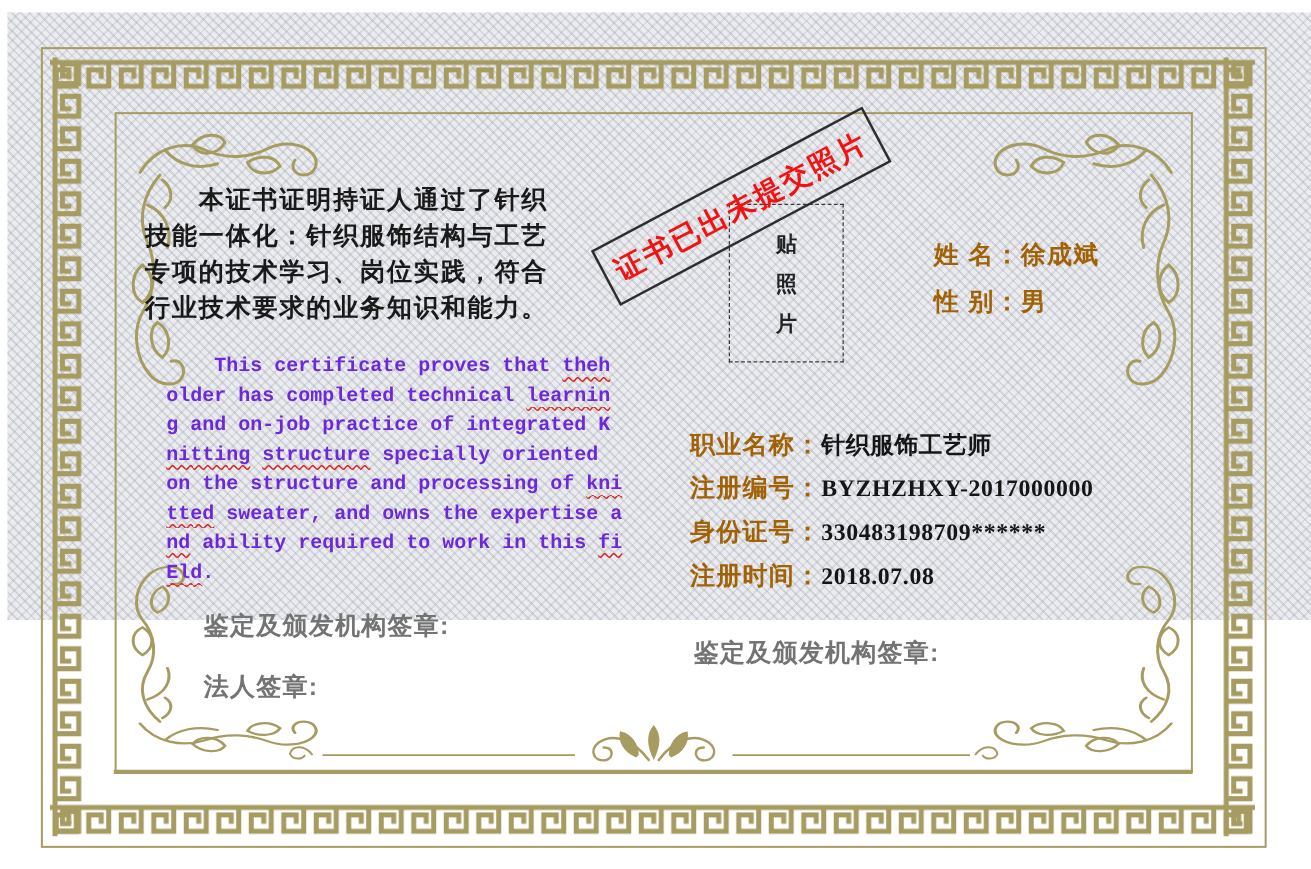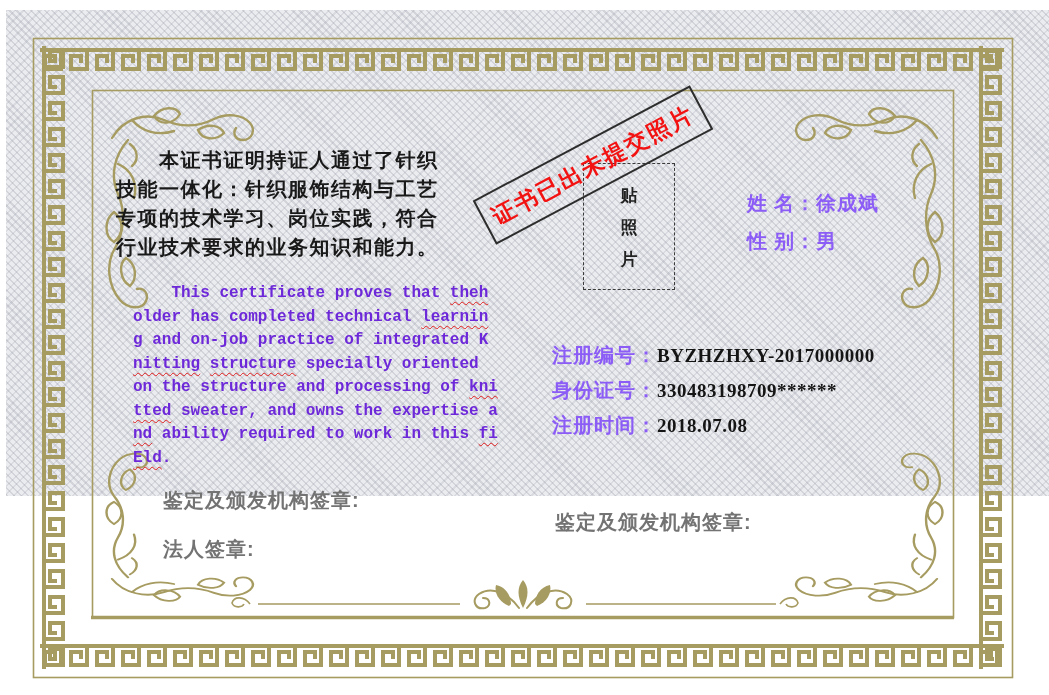--- a/index.html
+++ b/index.html
@@ -39,21 +39,21 @@
     border:2px solid #2d2d2d;display:flex;align-items:center;justify-content:center;
     color:var(--red);font-size:23px;font-weight:700;letter-spacing:2px;white-space:pre;z-index:5;}
 
   
   .photo-box{left:583px;top:163px;width:92px;height:127px;border:1.6px dashed #3a3a3a;
     display:flex;flex-direction:column;align-items:center;padding-top:22px;box-sizing:border-box;
     row-gap:12px;z-index:2;}
   .photo-box span{font-size:17px;color:#222;font-weight:600;line-height:20px;}
 
   .id-row{white-space:pre;}
-  .id-label{font-size:20px;font-weight:700;letter-spacing:1px;color:#8b5cf6;font-family:Liberation Serif, serif;}
+  .id-label{font-size:20px;font-weight:700;letter-spacing:1px;color:#a16207;}
   .id-value{font-size:19px;font-weight:700;letter-spacing:.5px;color:#151515;
     font-family:"Liberation Serif",serif;}
 
   .name-block{left:747px;top:190px;}
   .name-block .id-row{margin-bottom:11px;}
 
   .fields-block{left:552px;top:342px;}
   .fields-block .id-row{height:35px;}
 
   .seal-left-1{left:163px;top:487px;}
@@ -162,19 +162,20 @@
       <span>照</span>
       <span>片</span>
     </div>
 
   <div class="abs name-block">
     <div class="id-row"><span class="id-label">姓 名：</span><span class="id-label">徐成斌</span></div>
     <div class="id-row"><span class="id-label">性 别：</span><span class="id-label">男</span></div>
   </div>
 
   <div class="abs fields-block">
+      <div class="id-row"><span class="id-label">职业名称：</span><span class="id-value">针织服饰工艺师</span></div>
       <div class="id-row"><span class="id-label">注册编号：</span><span class="id-value">BYZHZHXY-2017000000</span></div>
       <div class="id-row"><span class="id-label">身份证号：</span><span class="id-value">330483198709******</span></div>
       <div class="id-row"><span class="id-label">注册时间：</span><span class="id-value">2018.07.08</span></div>
     </div>
 
   <div class="abs seal-label seal-right">鉴定及颁发机构签章:</div>
 </div>
 
 </body></html>

